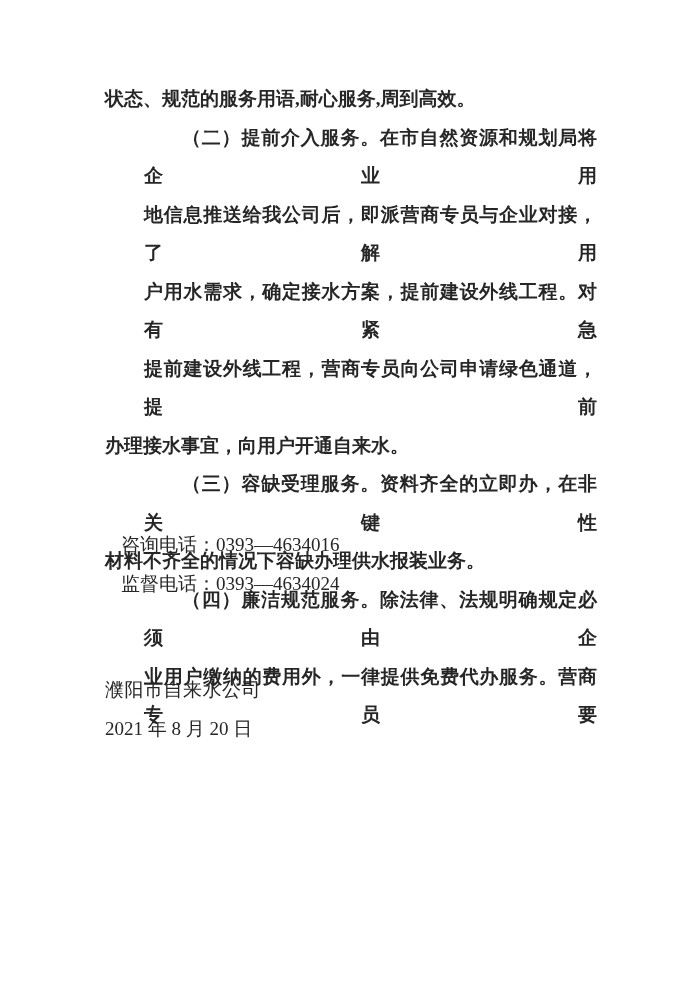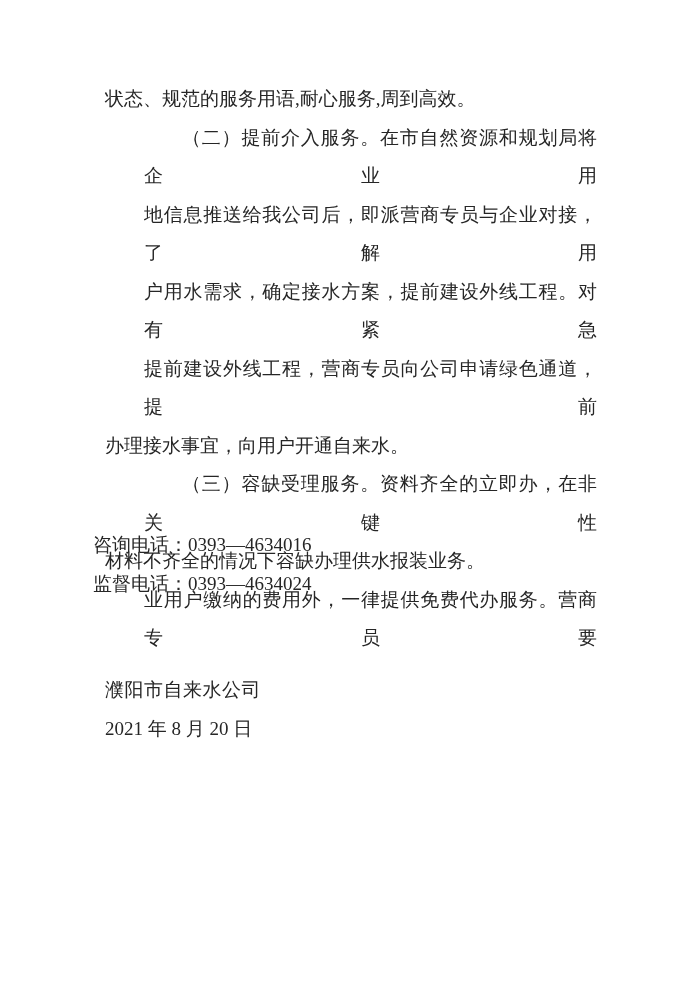--- a/index.html
+++ b/index.html
@@ -20,33 +20,34 @@
   .doc-body {
     position: absolute;
     left: 105px;
     top: 80px;
     width: 492px;
     line-height: 38.5px;
   }
   .line {
     text-align: left;
     white-space: normal;
+    font-weight: bold;
   }
   .line.just {
     text-align: justify;
     text-align-last: justify;
     text-justify: inter-character;
     margin-left: 39px;
   }
   .line.indent {
     text-indent: 2em;
   }
   .contacts {
     position: absolute;
-    left: 93px;
+    left: 121px;
     top: 526px;
     width: 492px;
     line-height: 38.5px;
   }
   .contact-line {
     text-align: left;
   }
   .signature {
     position: absolute;
     left: 105px;
@@ -67,20 +68,21 @@
 
   <div class="doc-body">
     <div class="line">状态、规范的服务用语,耐心服务,周到高效。</div>
     <div class="line indent just">（二）提前介入服务。在市自然资源和规划局将企业用</div>
     <div class="line just">地信息推送给我公司后，即派营商专员与企业对接，了解用</div>
     <div class="line just">户用水需求，确定接水方案，提前建设外线工程。对有紧急</div>
     <div class="line just">提前建设外线工程，营商专员向公司申请绿色通道，提前</div>
     <div class="line">办理接水事宜，向用户开通自来水。</div>
     <div class="line indent just">（三）容缺受理服务。资料齐全的立即办，在非关键性</div>
     <div class="line">材料不齐全的情况下容缺办理供水报装业务。</div>
+    <div class="line indent just">（四）廉洁规范服务。除法律、法规明确规定必须由企</div>
     <div class="line just">业用户缴纳的费用外，一律提供免费代办服务。营商专员要</div>
   </div>
 
   <div class="contacts">
     <div class="contact-line">
       <span>咨询电话</span><span>：</span><span>0393—4634016</span>
     </div>
     <div class="contact-line">
       <span>监督电话</span><span>：</span><span>0393—4634024</span>
     </div>

